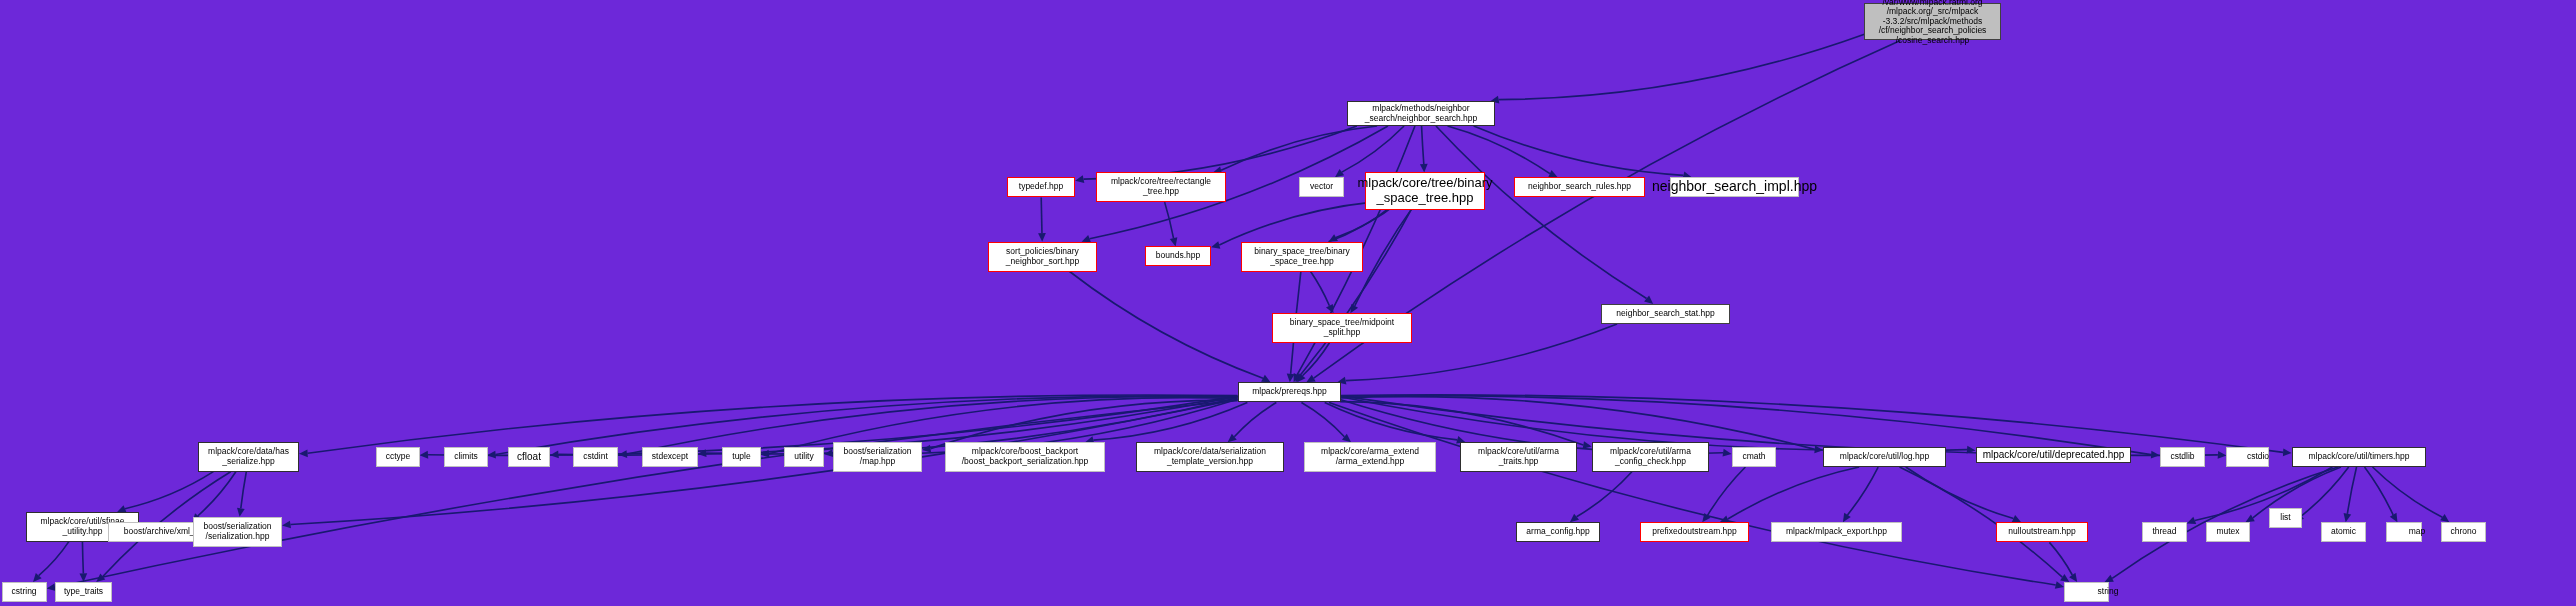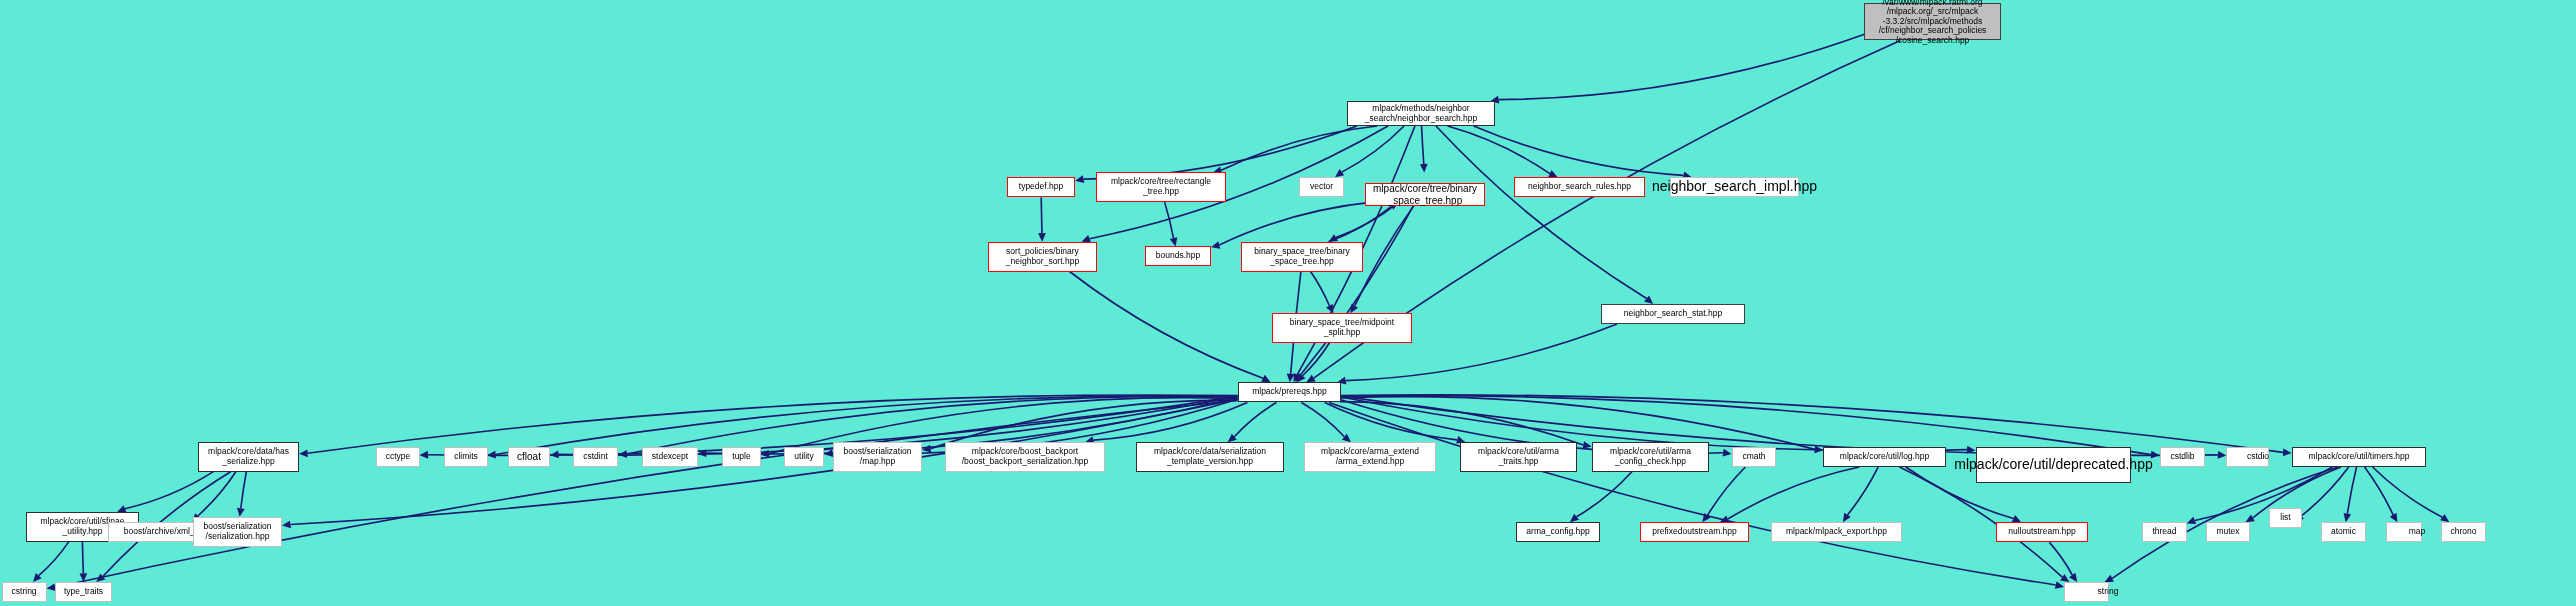--- a/index.html
+++ b/index.html
@@ -1,17 +1,17 @@
 <!DOCTYPE html>
 <html style="font-size:12.4px"><head>
 <meta charset="utf-8">
 <title>cosine_search.hpp include dependency graph</title>
 <style>
   html,body{margin:0;padding:0;background:#ffffff;}
-  #canvas{position:relative;width:2576px;height:607px;background:#5eead4;
+  #canvas{position:relative;width:2576px;height:607px;background:#6d28d9;
           font-family:"Liberation Sans","DejaVu Sans",sans-serif;overflow:hidden;}
   .node{position:absolute;box-sizing:border-box;display:flex;align-items:center;
         justify-content:center;text-align:center;line-height:1.12;
         color:#000000;background:#ffffff;white-space:pre;}
   
   .n-grey   {border:0.8px solid #c0c0c0;}
   .n-black  {border:0.8px solid #404040;}
   .n-bold   {border:1.6px solid #2e2e2e;}
   .n-red    {border:1.6px solid #ff0000;}
   .n-root   {border:1.6px solid #404040;background:#bfbfbf;}
@@ -163,32 +163,32 @@
 /mlpack.org/_src/mlpack
 -3.3.2/src/mlpack/methods
 /cf/neighbor_search_policies
 /cosine_search.hpp</div>
       <div class="node n-bold" style="left: 1347px; top: 101px; width: 148px; height: 25px; font-size: 8.5px;">mlpack/methods/neighbor
 _search/neighbor_search.hpp</div>
       <div class="node n-red" style="left: 1007px; top: 177px; width: 68px; height: 20px; font-size: 8.5px;">typedef.hpp</div>
       <div class="node n-red" style="left: 1096px; top: 172px; width: 130px; height: 29.5px; font-size: 8.5px;">mlpack/core/tree/rectangle
 _tree.hpp</div>
       <div class="node n-grey" style="left: 1299px; top: 177px; width: 45px; height: 20px; font-size: 8.5px;">vector</div>
-      <div class="node n-red" style="left: 1365px; top: 172px; width: 120px; height: 23px; font-size: 10px; margin-top: 11px;">mlpack/core/tree/binary
+      <div class="node n-red" style="left: 1365px; top: 172px; width: 120px; height: 38px; font-size: 13px;">mlpack/core/tree/binary
 _space_tree.hpp</div>
       <div class="node n-red" style="left: 1514px; top: 177px; width: 131px; height: 20px; font-size: 8.5px;">neighbor_search_rules.hpp</div>
       <div class="node n-grey" style="left: 1670px; top: 177px; width: 129px; height: 20px; font-size: 14px;">neighbor_search_impl.hpp</div>
       <div class="node n-red" style="left: 988px; top: 242px; width: 109px; height: 29.5px; font-size: 8.5px;">sort_policies/binary
 _neighbor_sort.hpp</div>
       <div class="node n-red" style="left: 1145px; top: 246px; width: 66px; height: 20px; font-size: 8.5px;">bounds.hpp</div>
       <div class="node n-red" style="left: 1241px; top: 242px; width: 122px; height: 29.5px; font-size: 8.5px;">binary_space_tree/binary
 _space_tree.hpp</div>
       <div class="node n-red" style="left: 1272px; top: 313px; width: 140px; height: 29.5px; font-size: 8.5px;">binary_space_tree/midpoint
 _split.hpp</div>
-      <div class="node n-black" style="left: 1601px; top: 304px; width: 144px; height: 20px; font-size: 8.5px;">neighbor_search_stat.hpp</div>
+      <div class="node n-black" style="left: 1601px; top: 304px; width: 129px; height: 20px; font-size: 8.5px;">neighbor_search_stat.hpp</div>
       <div class="node n-bold" style="left: 1238px; top: 382px; width: 103px; height: 20px; font-size: 8.5px;">mlpack/prereqs.hpp</div>
       <div class="node n-bold" style="left: 198px; top: 442px; width: 101px; height: 29.5px; font-size: 8.5px;">mlpack/core/data/has
 _serialize.hpp</div>
       <div class="node n-grey" style="left: 376px; top: 447px; width: 44px; height: 20px; font-size: 8.5px;">cctype</div>
       <div class="node n-grey" style="left: 444px; top: 447px; width: 44px; height: 20px; font-size: 8.5px;">climits</div>
       <div class="node n-grey" style="left: 508px; top: 447px; width: 42px; height: 20px; font-size: 10px;">cfloat</div>
       <div class="node n-grey" style="left: 573px; top: 447px; width: 45px; height: 20px; font-size: 8.5px;">cstdint</div>
       <div class="node n-grey" style="left: 642px; top: 447px; width: 56px; height: 20px; font-size: 8.5px;">stdexcept</div>
       <div class="node n-grey" style="left: 722px; top: 447px; width: 39px; height: 20px; font-size: 8.5px;">tuple</div>
       <div class="node n-grey" style="left: 784px; top: 447px; width: 40px; height: 20px; font-size: 8.5px;">utility</div>
@@ -199,21 +199,21 @@
       <div class="node n-bold" style="left: 1136px; top: 442px; width: 148px; height: 29.5px; font-size: 8.5px;">mlpack/core/data/serialization
 _template_version.hpp</div>
       <div class="node n-grey" style="left: 1304px; top: 442px; width: 132px; height: 29.5px; font-size: 8.5px;">mlpack/core/arma_extend
 /arma_extend.hpp</div>
       <div class="node n-bold" style="left: 1460px; top: 442px; width: 117px; height: 29.5px; font-size: 8.5px;">mlpack/core/util/arma
 _traits.hpp</div>
       <div class="node n-bold" style="left: 1592px; top: 442px; width: 117px; height: 29.5px; font-size: 8.5px;">mlpack/core/util/arma
 _config_check.hpp</div>
       <div class="node n-grey" style="left: 1732px; top: 447px; width: 44px; height: 20px; font-size: 8.5px;">cmath</div>
       <div class="node n-bold" style="left: 1823px; top: 447px; width: 123px; height: 20px; font-size: 8.5px;">mlpack/core/util/log.hpp</div>
-      <div class="node n-bold" style="left: 1976px; top: 447px; width: 155px; height: 36px; font-size: 14px;">mlpack/core/util/deprecated.hpp</div>
+      <div class="node n-bold" style="left: 1976px; top: 447px; width: 155px; height: 16px; font-size: 10px;">mlpack/core/util/deprecated.hpp</div>
       <div class="node n-grey" style="left: 2160px; top: 447px; width: 45px; height: 20px; font-size: 8.5px;">cstdlib</div>
       <div class="node n-grey" style="left: 2226px; top: 447px; width: 43px; height: 20px; font-size: 8.5px; padding-left: 21px;">cstdio</div>
       <div class="node n-bold" style="left: 2292px; top: 447px; width: 134px; height: 20px; font-size: 8.5px;">mlpack/core/util/timers.hpp</div>
       <div class="node n-bold" style="left: 26px; top: 512px; width: 113px; height: 29.5px; font-size: 8.5px;">mlpack/core/util/sfinae
 _utility.hpp</div>
       <div class="node n-grey" style="left: 108px; top: 522px; width: 151px; height: 20px; font-size: 8.5px;">boost/archive/xml_oarchive.hpp</div>
       <div class="node n-grey" style="left: 193px; top: 517px; width: 89px; height: 29.5px; font-size: 8.5px;">boost/serialization
 /serialization.hpp</div>
       <div class="node n-bold" style="left: 1516px; top: 522px; width: 84px; height: 20px; font-size: 8.5px;">arma_config.hpp</div>
       <div class="node n-red" style="left: 1640px; top: 522px; width: 109px; height: 20px; font-size: 8.5px;">prefixedoutstream.hpp</div>

